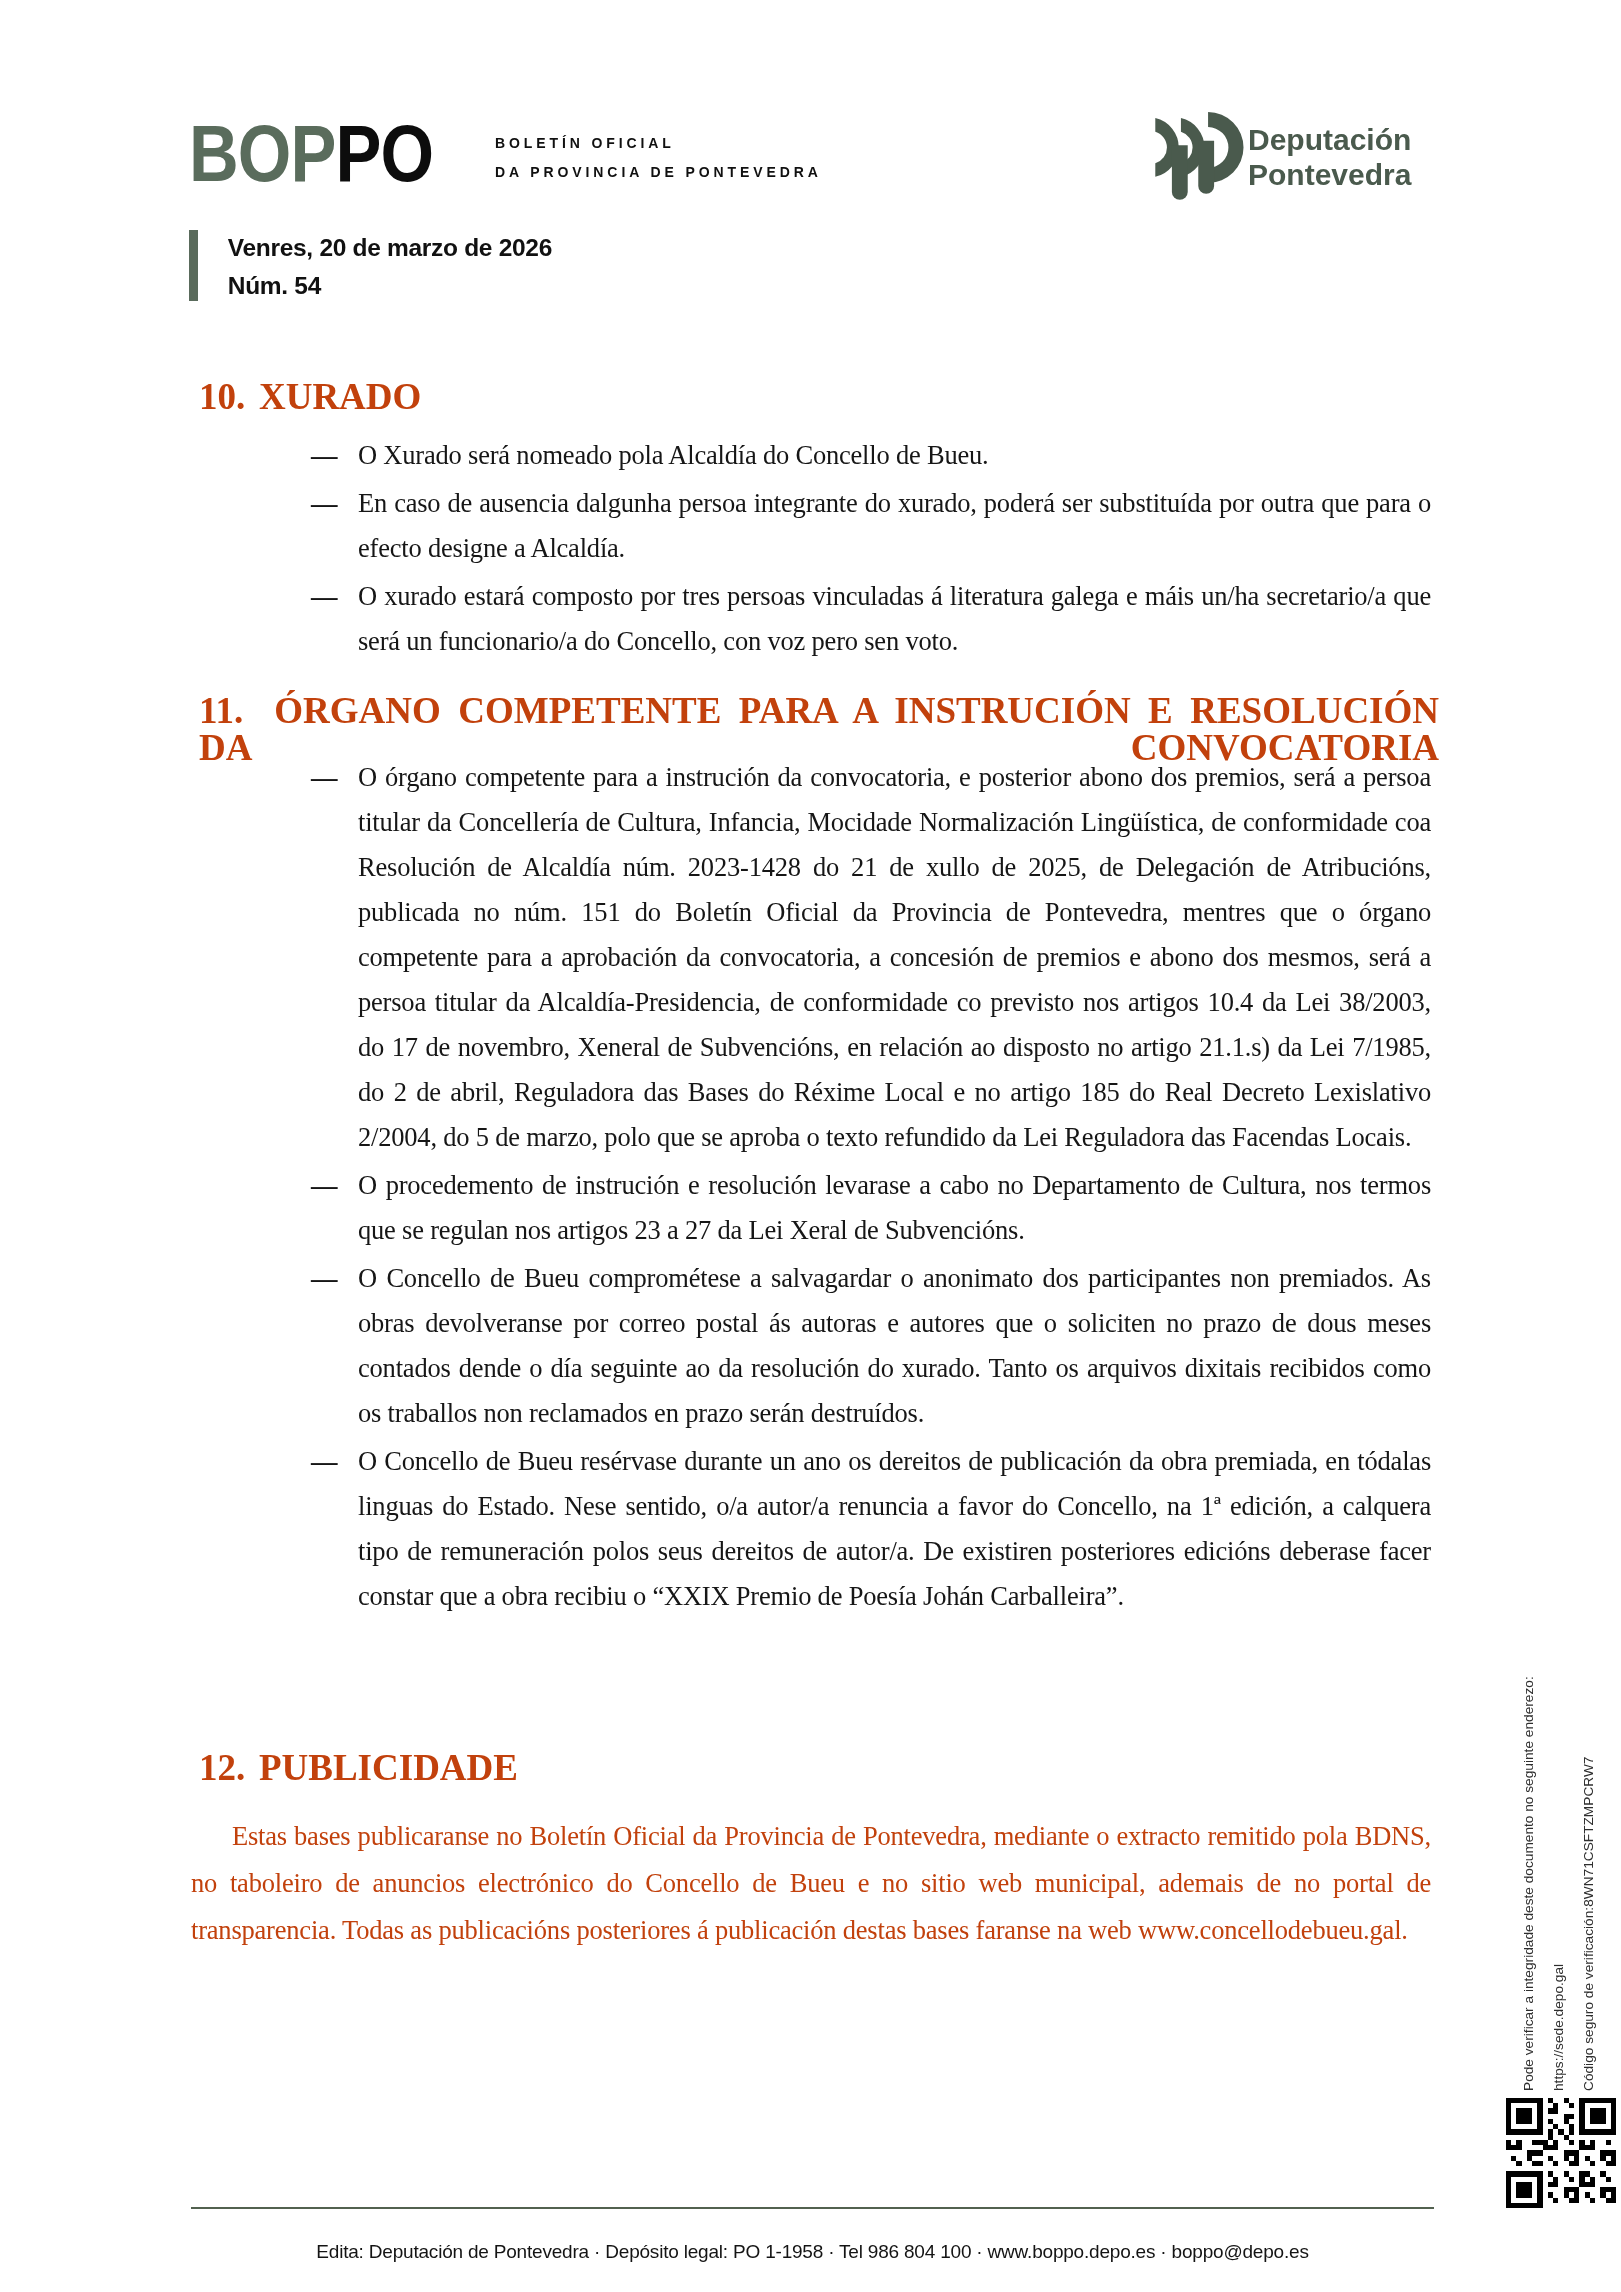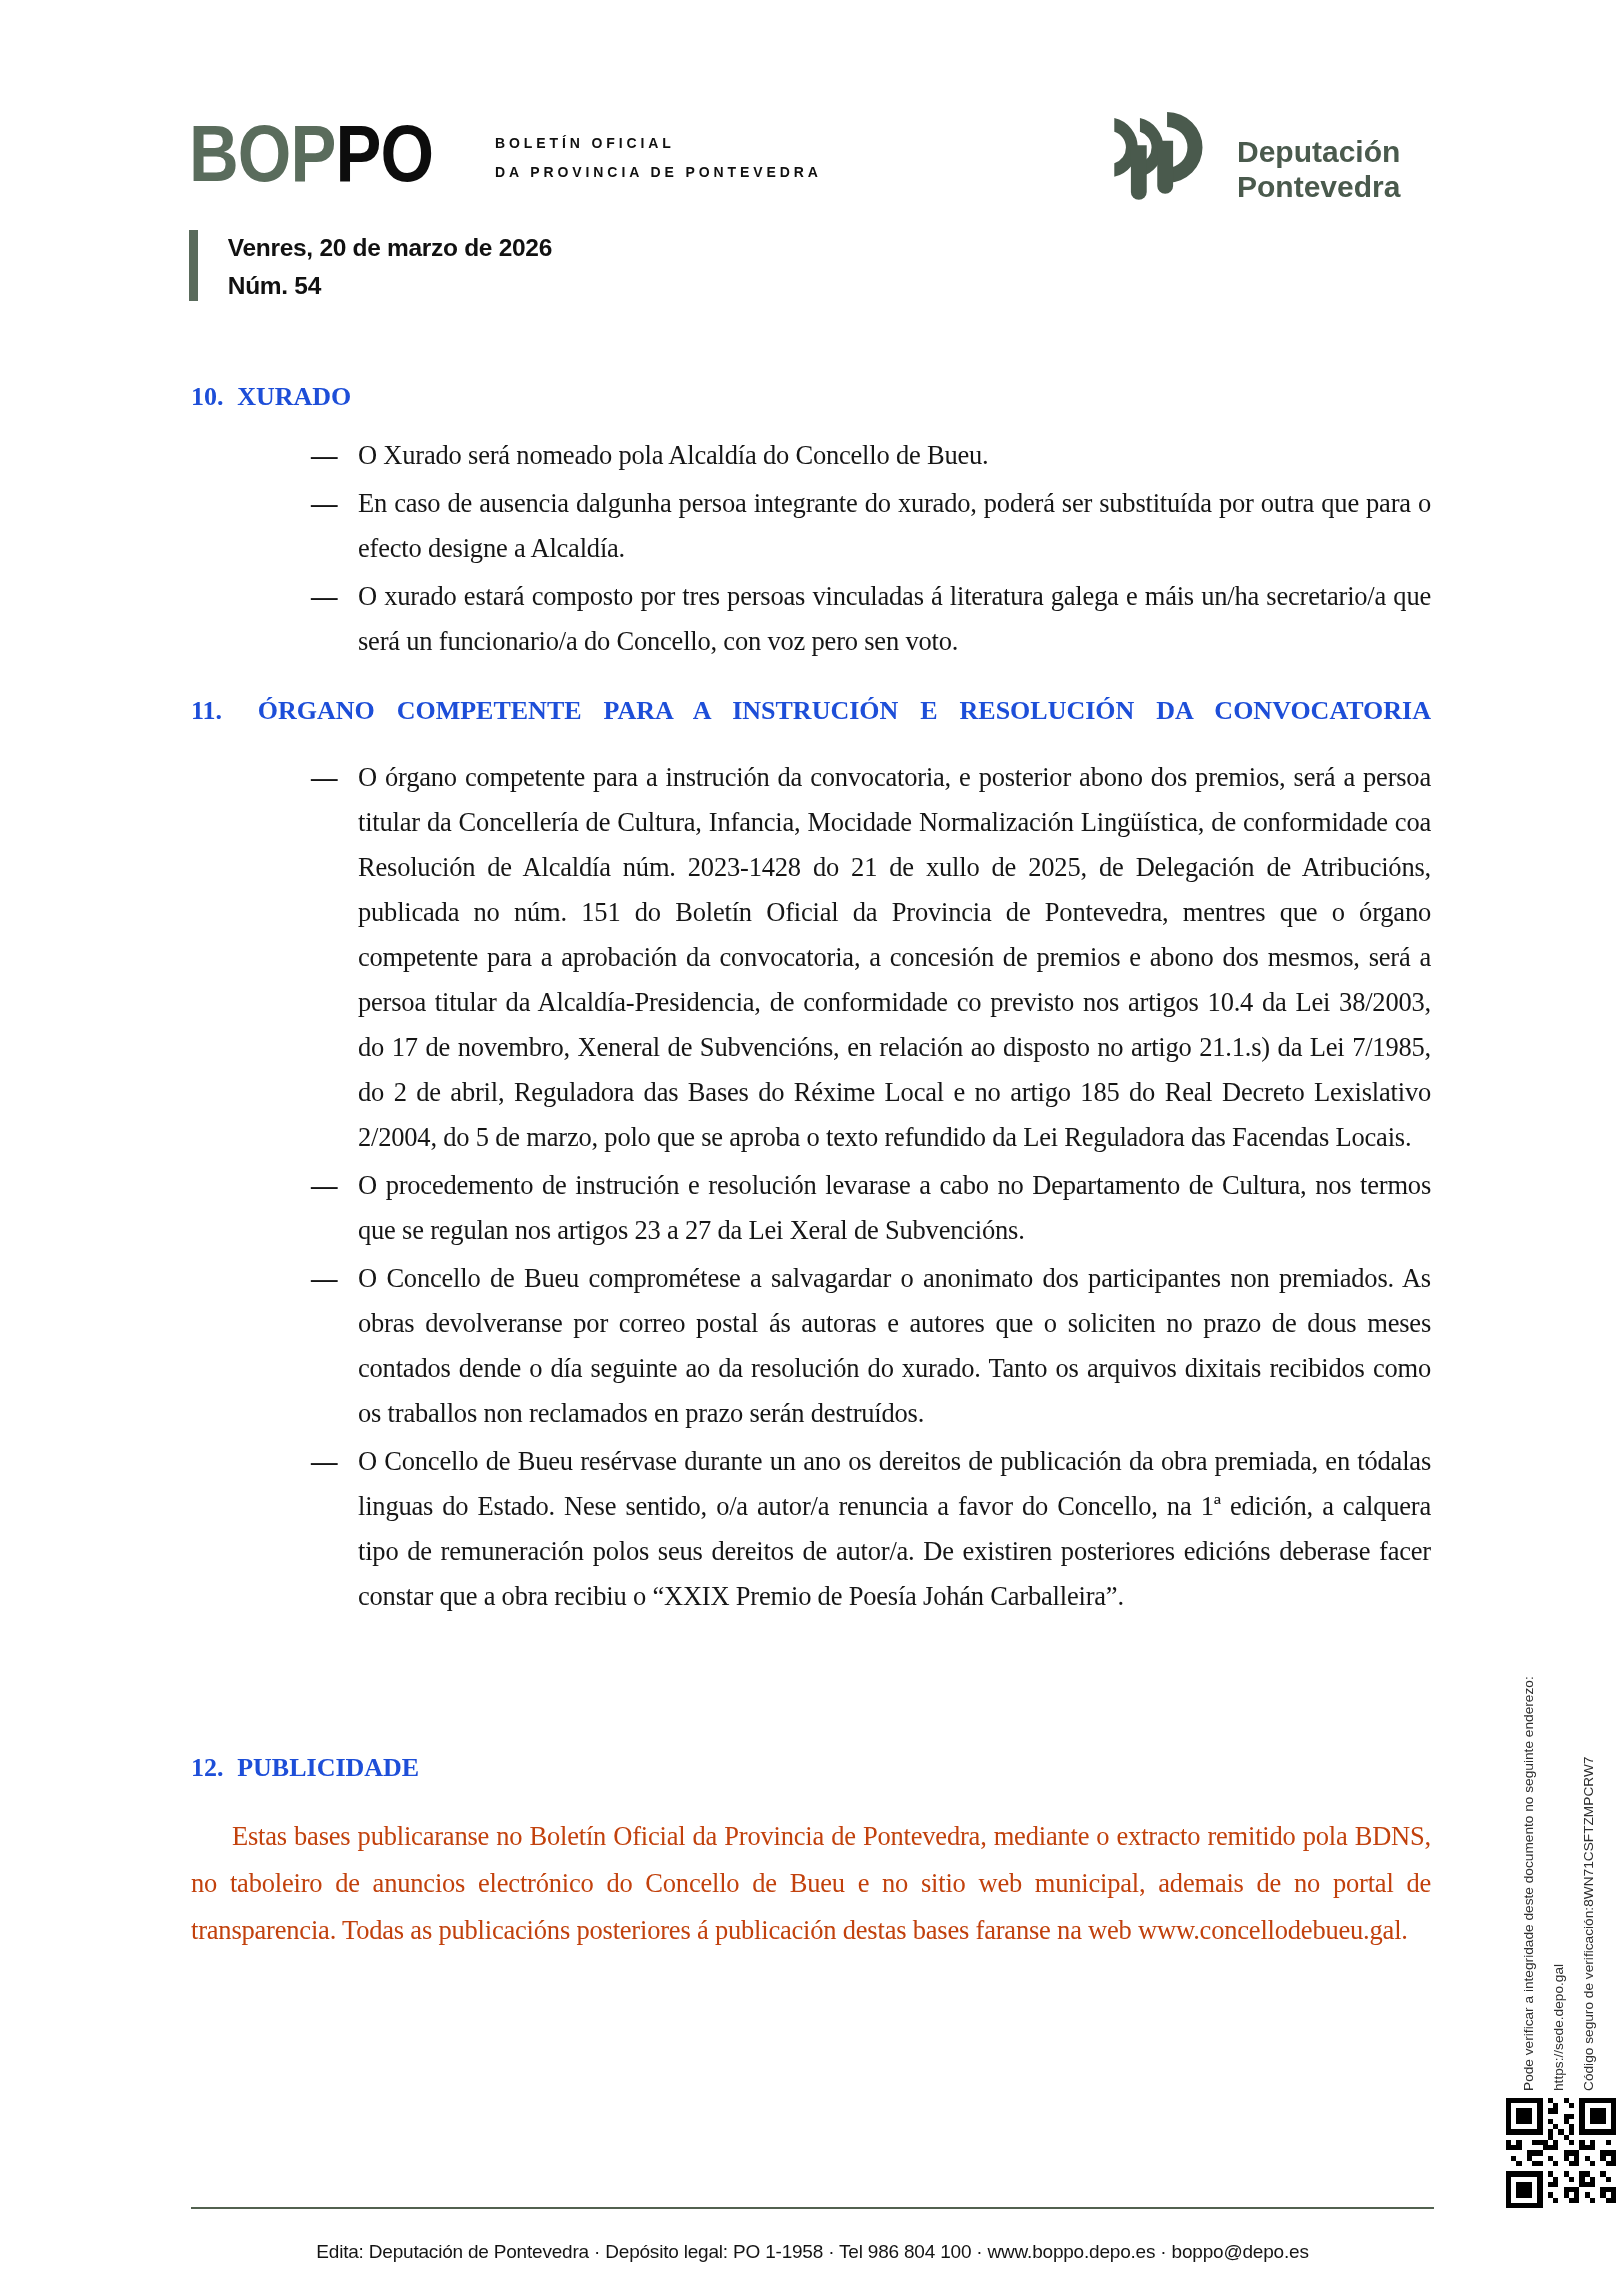--- a/index.html
+++ b/index.html
@@ -7,37 +7,37 @@
         font-family:"Liberation Serif",serif;color:#161616;padding-left:20px;}
 
   
   .wordmark{position:absolute;left:189px;top:114px;font-family:"Liberation Sans",sans-serif;
             font-weight:600;font-size:80px;line-height:80px;letter-spacing:-1px;
             transform:scaleX(.86);transform-origin:left top;white-space:nowrap;}
   .wm-green{color:#5a6c5c;}
   .wm-black{color:#0d0d0d;}
   .subtitle{position:absolute;left:495px;top:129px;font-family:"Liberation Sans",sans-serif;
             font-weight:700;font-size:14px;line-height:29px;letter-spacing:3.9px;color:#101010;white-space:nowrap;}
-  .org-logo{position:absolute;left:1099px;top:106px;display:flex;align-items:flex-end;gap:32px;}
+  .org-logo{position:absolute;left:1140px;top:106px;display:flex;align-items:flex-start;gap:2px;}
   .org-logo svg{display:block;}
   .org-name{font-family:"Liberation Sans",sans-serif;font-weight:700;font-size:30px;
             line-height:35px;color:#4a5a4d;padding-top:15.7px;white-space:nowrap;}
 
   
   .issue-block{position:absolute;left:189px;top:230px;display:flex;}
   .issue-bar{width:8.8px;height:71px;background:#5a6b5c;}
   .issue-text{margin-left:30px;font-family:"Liberation Sans",sans-serif;font-weight:700;
               font-size:24.5px;color:#111;letter-spacing:-0.3px;}
   .issue-date{line-height:32px;padding-top:2px;}
   .issue-num{line-height:32px;padding-top:5.9px;}
 
   
-  .sec-heading{position:absolute;left:191px;width:1240px;margin:0;
-               font-family:"Liberation Serif",serif;font-weight:700;font-size:26px;
-               line-height:37px;color:#1d4ed8;}
+  .sec-heading{position:absolute;left:199px;width:1240px;margin:0;
+               font-family:"Liberation Serif",serif;font-weight:700;font-size:37px;
+               line-height:37px;color:#c2410c;}
   .sec-heading .num{margin-right:13.7px;}
   .sec-heading.justified{text-align:justify;text-align-last:justify;}
 
   .bullets{position:absolute;left:191px;width:1240px;margin:0;padding:0;list-style:none;}
   .bullets li{position:relative;padding-left:167px;font-size:26.5px;line-height:45px;
               letter-spacing:-0.2px;text-align:justify;margin-bottom:2.9px;color:#161616;}
   .bullets .dash{position:absolute;left:120px;top:0;font-weight:700;}
 
   .para{position:absolute;left:191px;width:1240px;margin:0;font-size:26.5px;line-height:47px;
         letter-spacing:-0.2px;text-align:justify;text-indent:41px;color:#c2410c;}

